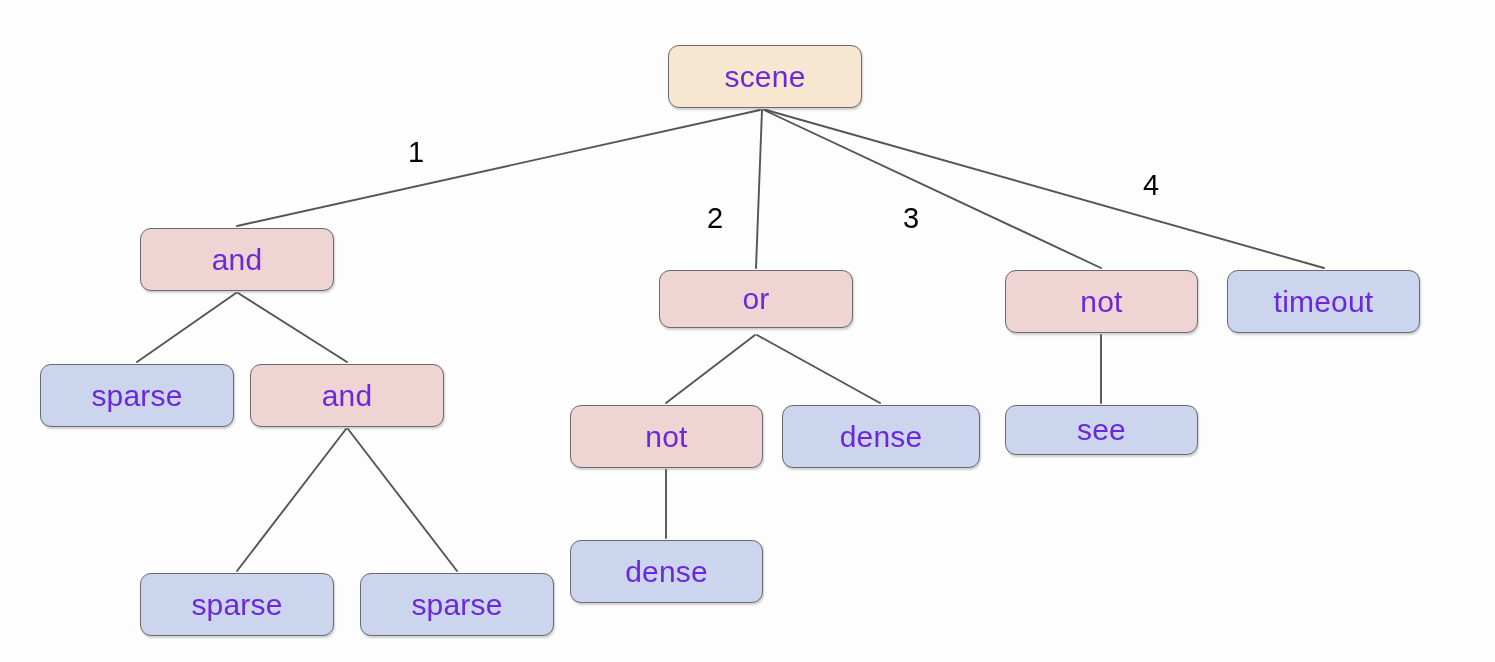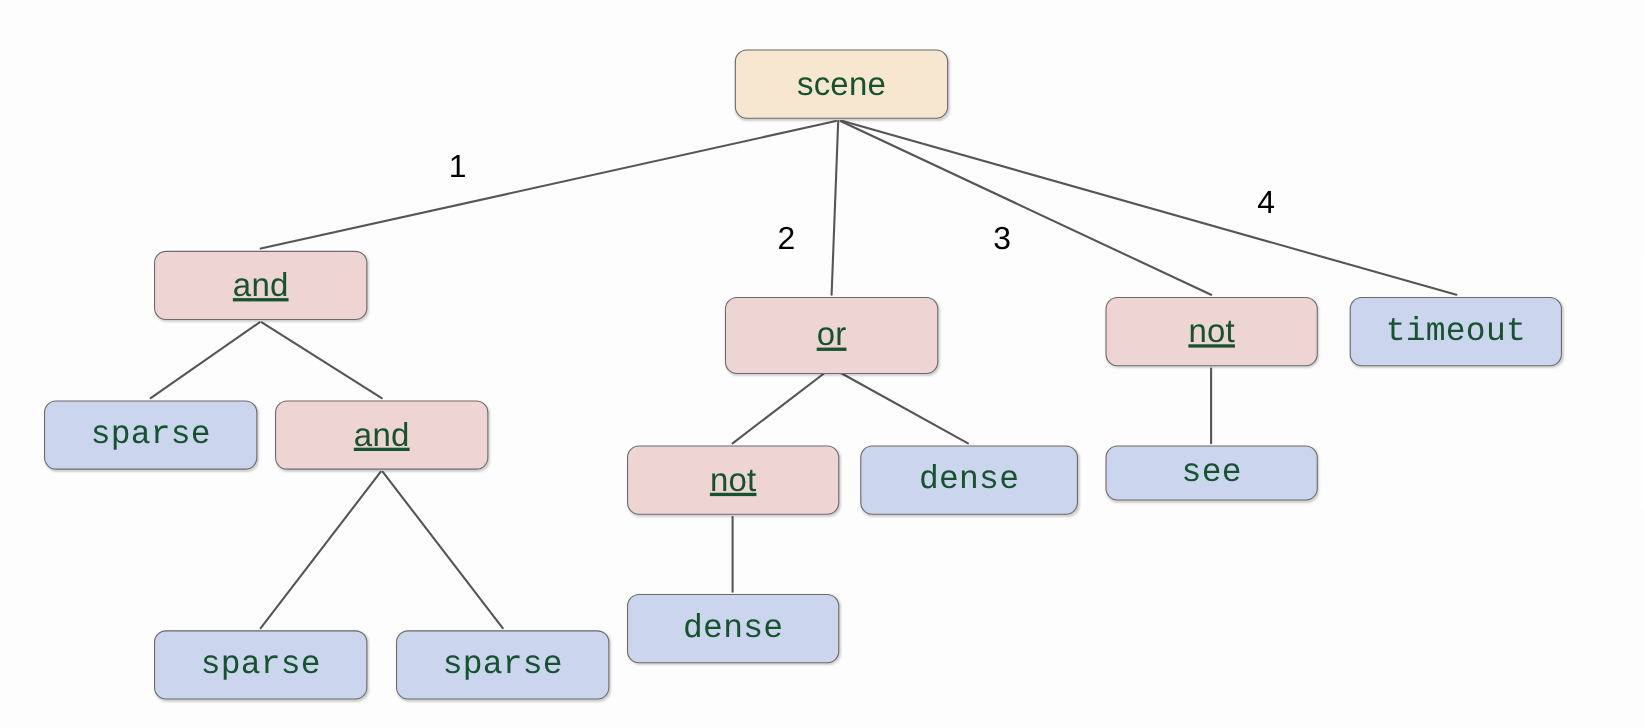--- a/index.html
+++ b/index.html
@@ -24,30 +24,30 @@
     pointer-events: none;
   }
   .node {
     position: absolute;
     box-sizing: border-box;
     border: 1.6px solid #6b6b6b;
     border-radius: 11px;
     display: flex;
     align-items: center;
     justify-content: center;
-    color: #14532d;
+    color: #6d28d9;
     font-size: 30px;
     line-height: 1;
     letter-spacing: 0.2px;
     white-space: nowrap;
     box-shadow: 1px 1.5px 2px rgba(0,0,0,0.18);
   }
   .node.root   { background: #f7e7d1; }
-  .node.op     { background: #eed4d3; text-decoration: underline; }
-  .node.leaf   { background: #ccd5ee; font-family: Liberation Mono, monospace; }
+  .node.op     { background: #eed4d3; }
+  .node.leaf   { background: #ccd5ee; }
   .edge-label {
     position: absolute;
     color: #000000;
     font-size: 29px;
     line-height: 1;
     white-space: nowrap;
     transform: translate(-50%, -50%);
   }
 </style>
 </head>
@@ -64,21 +64,21 @@
       <line x1="346" y1="429" x2="237" y2="571" stroke="#555555" stroke-width="1.9" stroke-linecap="round"></line>
       <line x1="348" y1="429" x2="457" y2="571" stroke="#555555" stroke-width="1.9" stroke-linecap="round"></line>
       <line x1="755" y1="335" x2="666" y2="403" stroke="#555555" stroke-width="1.9" stroke-linecap="round"></line>
       <line x1="757" y1="335" x2="880" y2="403" stroke="#555555" stroke-width="1.9" stroke-linecap="round"></line>
       <line x1="666" y1="470" x2="666" y2="538" stroke="#555555" stroke-width="1.9" stroke-linecap="round"></line>
       <line x1="1101" y1="335" x2="1101" y2="403" stroke="#555555" stroke-width="1.9" stroke-linecap="round"></line>
     </svg>
   <div id="node-layer">
       <div class="node root" style="left: 668px; top: 45px; width: 194px; height: 63px;">scene</div>
       <div class="node op" style="left: 140px; top: 228px; width: 194px; height: 63px;">and</div>
-      <div class="node op" style="left: 659px; top: 270px; width: 194px; height: 70px; text-align: right;">or</div>
+      <div class="node op" style="left: 659px; top: 270px; width: 194px; height: 58px; text-align: right;">or</div>
       <div class="node op" style="left: 1005px; top: 270px; width: 193px; height: 63px;">not</div>
       <div class="node leaf" style="left: 1227px; top: 270px; width: 193px; height: 63px;">timeout</div>
       <div class="node leaf" style="left: 40px; top: 364px; width: 194px; height: 63px;">sparse</div>
       <div class="node op" style="left: 250px; top: 364px; width: 194px; height: 63px;">and</div>
       <div class="node op" style="left: 570px; top: 405px; width: 193px; height: 63px;">not</div>
       <div class="node leaf" style="left: 782px; top: 405px; width: 198px; height: 63px;">dense</div>
       <div class="node leaf" style="left: 1005px; top: 405px; width: 193px; height: 50px;">see</div>
       <div class="node leaf" style="left: 570px; top: 540px; width: 193px; height: 63px;">dense</div>
       <div class="node leaf" style="left: 140px; top: 573px; width: 194px; height: 63px;">sparse</div>
       <div class="node leaf" style="left: 360px; top: 573px; width: 194px; height: 63px;">sparse</div>

